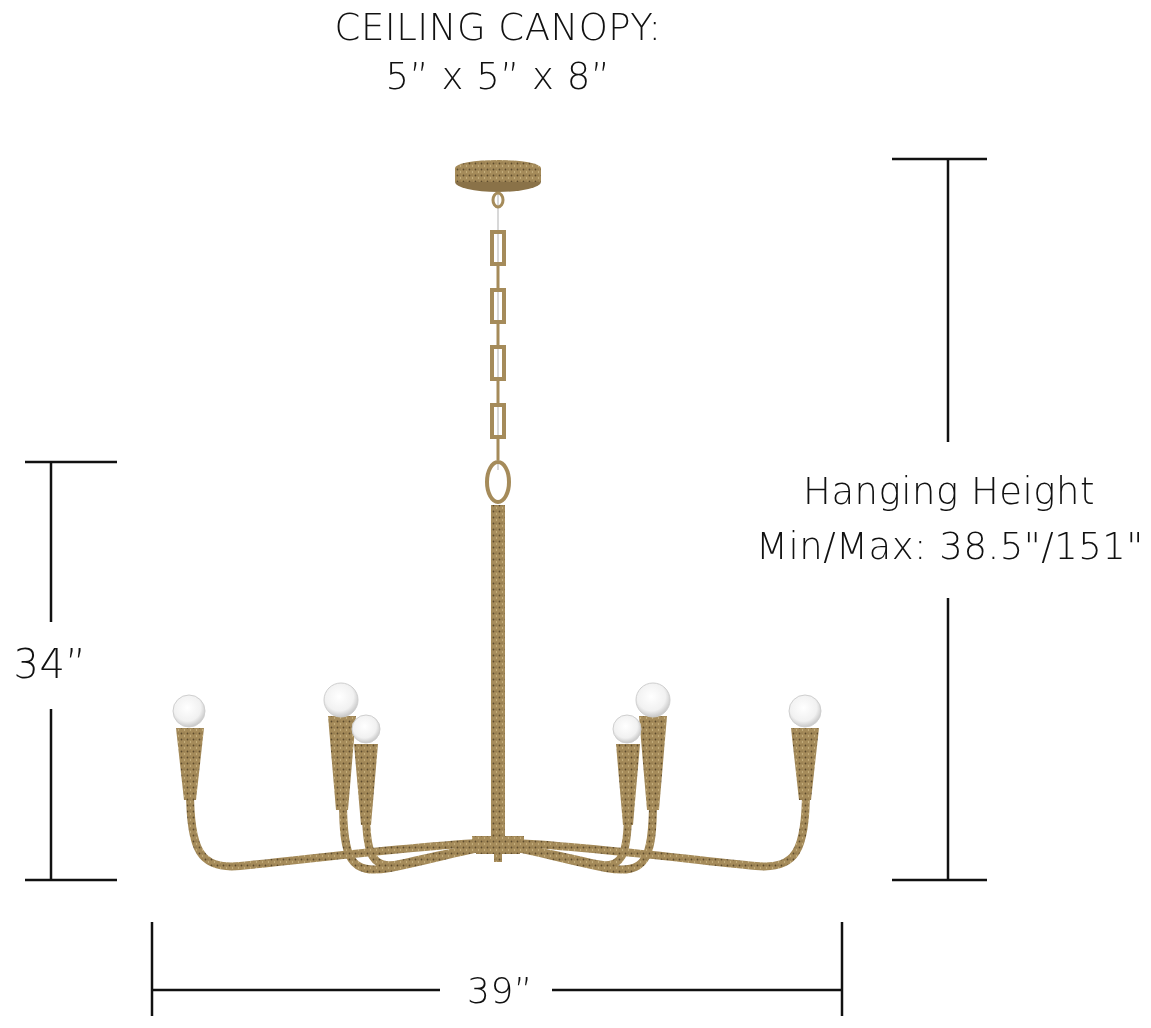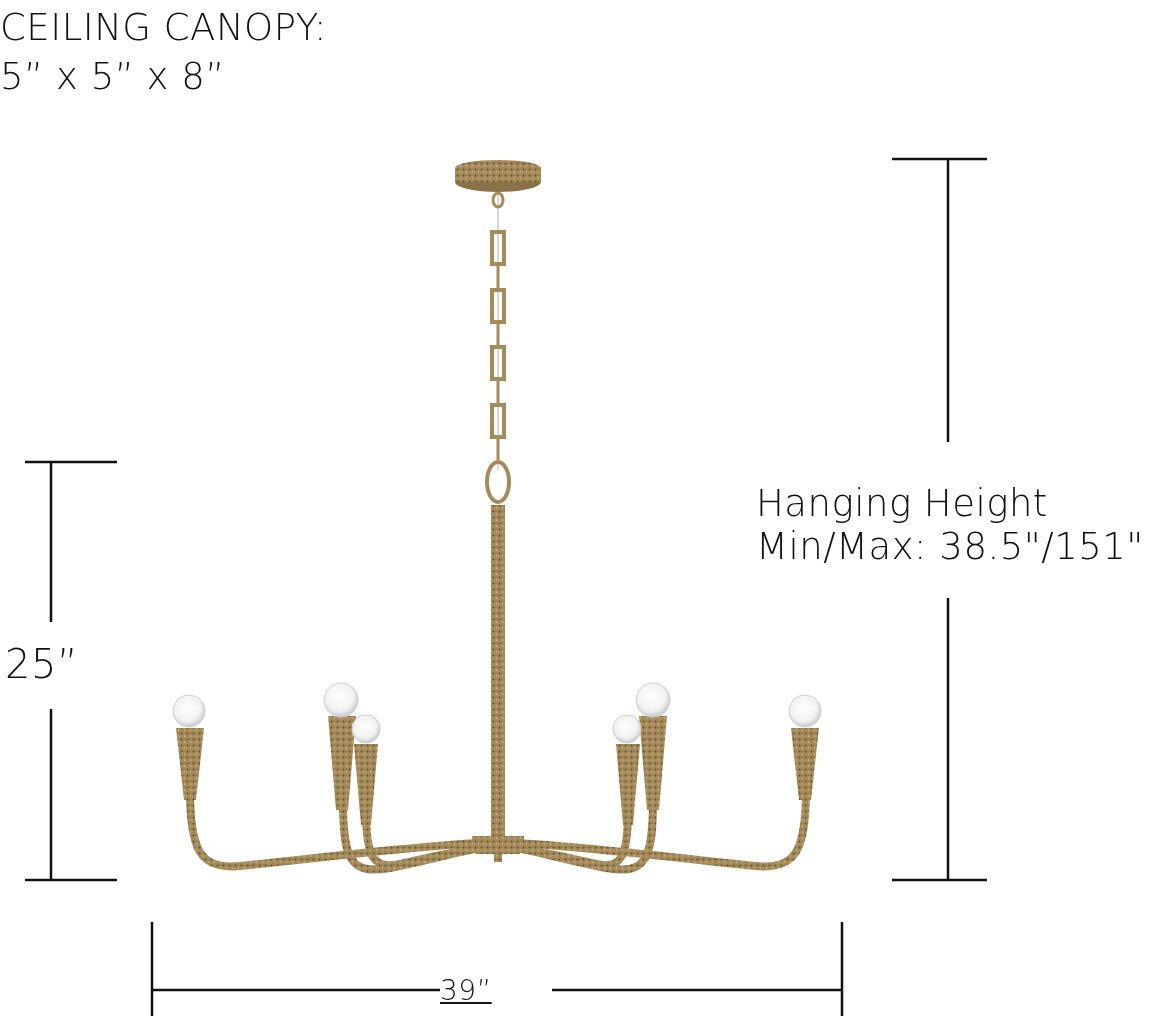--- a/index.html
+++ b/index.html
@@ -1,24 +1,24 @@
 <!DOCTYPE html>
 <html><head>
   <meta charset="utf-8">
   <style>
     html, body { margin: 0; padding: 0; background: #ffffff; }
     body { width: 1151px; height: 1028px; position: relative; overflow: hidden;
            font-family: "DejaVu Sans", "Liberation Sans", sans-serif; color: #111111; }
-    .label { position: absolute; text-align: left; font-weight: 300; color: #111; white-space: nowrap; letter-spacing: 0.5px; }
+    .label { position: absolute; text-align: center; font-weight: 300; color: #111; white-space: nowrap; letter-spacing: 0.5px; }
     .canopy-title { left: 0; width: 996px; top: 6px; font-size: 37px; line-height: 44px; }
     .canopy-dims { left: 0; width: 996px; top: 55px; font-size: 37px; line-height: 44px; }
-    .hh-title { left: 756px; width: 386px; top: 482px; font-size: 37px; line-height: 44px; }
+    .hh-title { left: 756px; width: 386px; top: 470px; font-size: 37px; line-height: 44px; }
     .hh-dims { left: 756px; width: 386px; top: 525px; font-size: 37px; line-height: 44px; }
     .h25 { left: 5px; width: 90px; top: 640px; font-size: 40px; line-height: 48px; }
-    .w39 { left: 440px; width: 120px; top: 967px; font-size: 28px; line-height: 48px; text-decoration: underline; }
+    .w39 { left: 440px; width: 120px; top: 967px; font-size: 36px; line-height: 48px; }
     svg { position: absolute; left: 0; top: 0; }
   </style>
 </head>
 <body>
 
 <svg width="1151" height="1028" viewBox="0 0 1151 1028">
   <defs>
     <pattern id="hammered" width="6" height="6" patternUnits="userSpaceOnUse">
       <rect width="6" height="6" fill="#a58b5a"></rect>
       <circle cx="1.5" cy="1.5" r="0.9" fill="#5c4a2c"></circle>
@@ -111,14 +111,14 @@
     <circle cx="805" cy="711" r="16" fill="url(#bulb)" stroke="#cfcfcf" stroke-width="1"></circle>
   </g>
 </svg>
 
 <div class="label canopy-title">CEILING CANOPY:</div>
 <div class="label canopy-dims">5” x 5” x 8”</div>
 
 <div class="label hh-title">Hanging Height</div>
 <div class="label hh-dims">Min/Max: 38.5"/151"</div>
 
-<div class="label h25">25”</div>
+<div class="label h25">34”</div>
 <div class="label w39">39”</div>
 
 </body></html>

